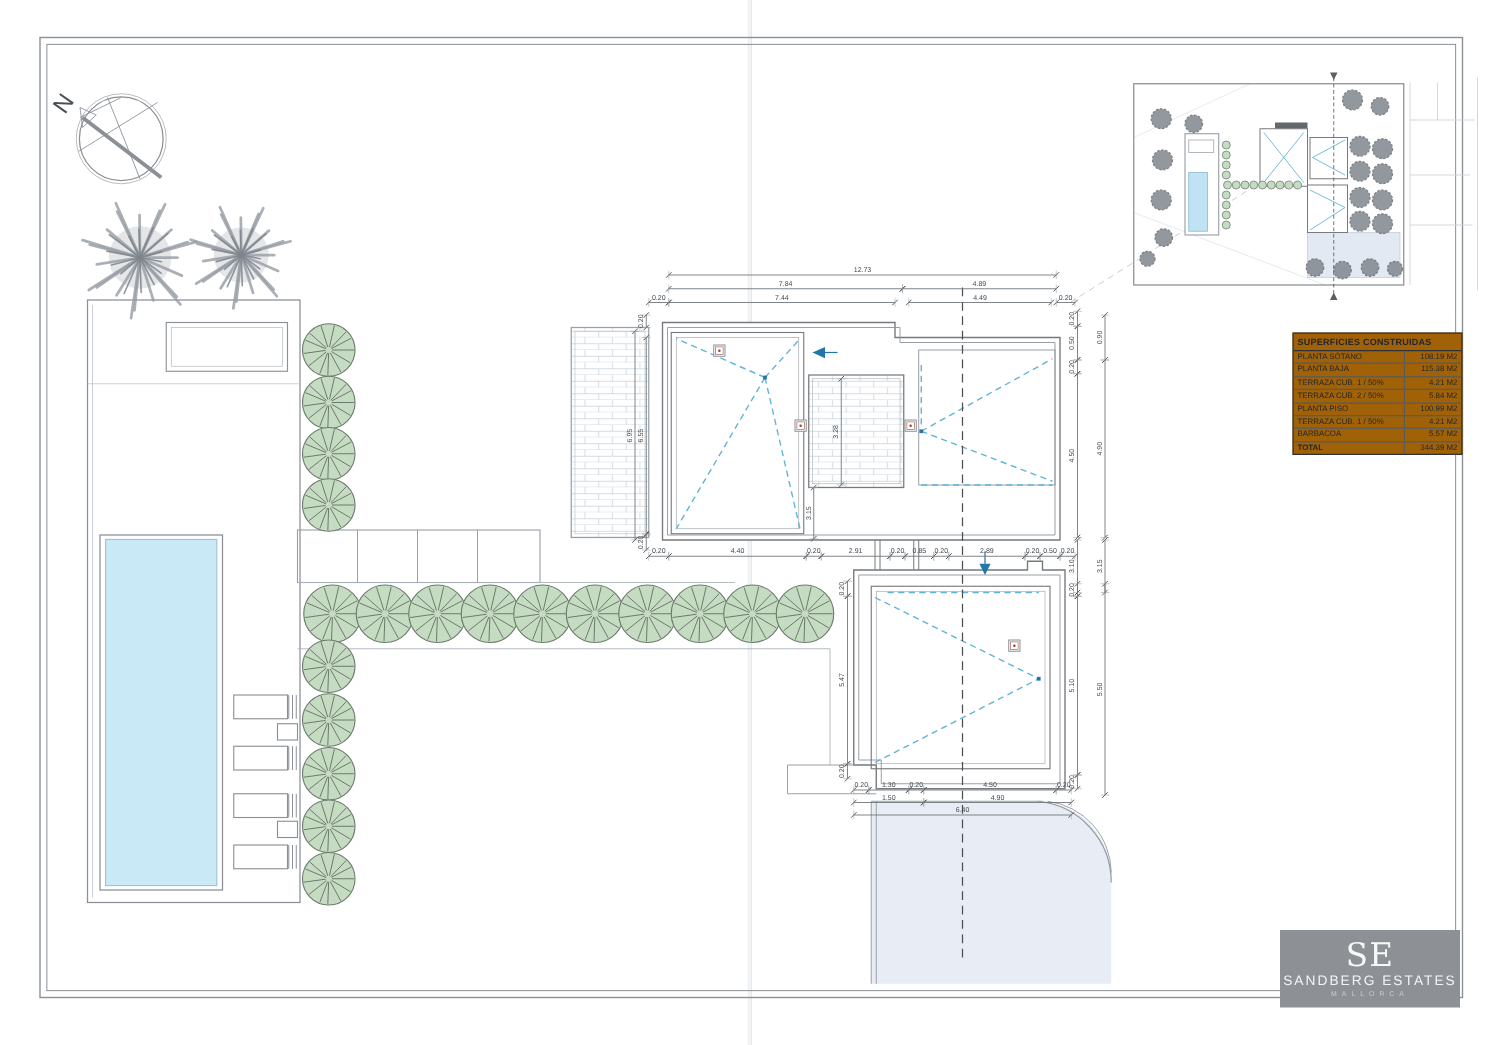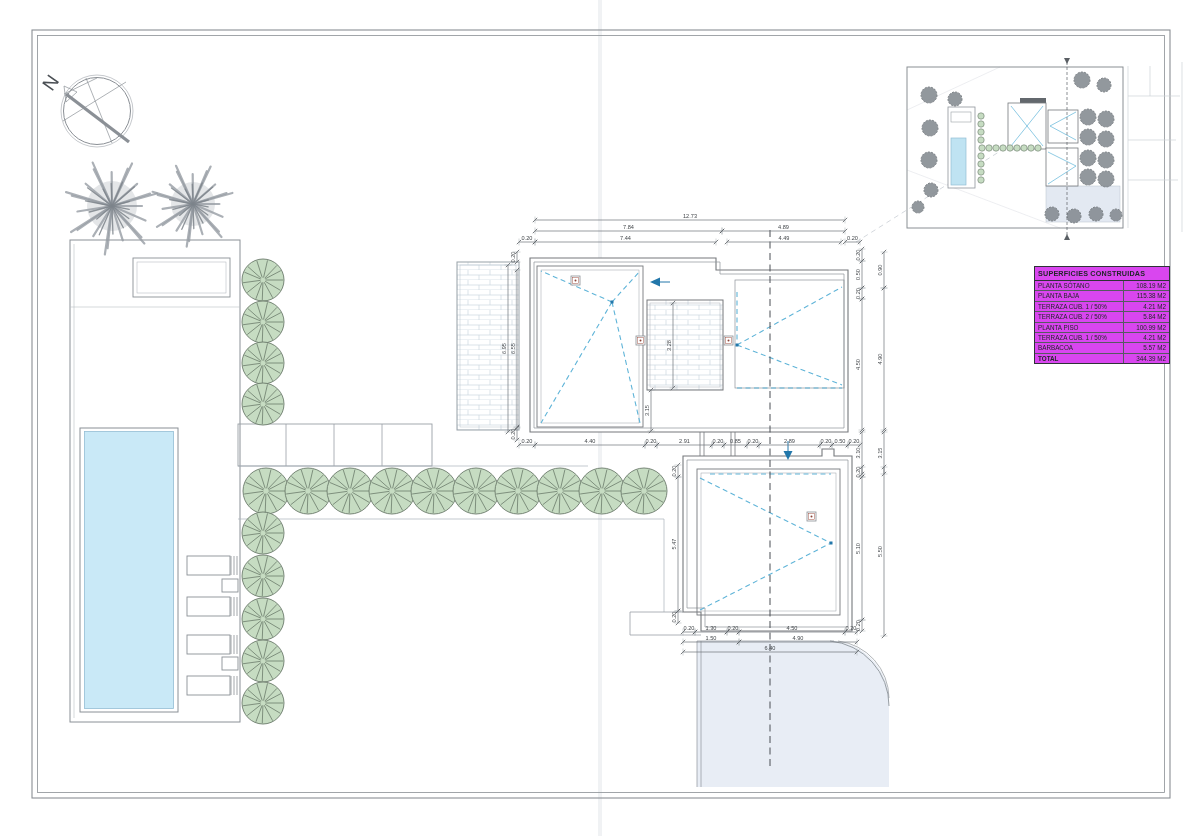--- a/index.html
+++ b/index.html
@@ -3,21 +3,21 @@
 <meta charset="utf-8">
 <style>
   html,body{margin:0;padding:0;background:#ffffff;}
   .sheet{position:relative;width:1200px;height:836px;background:#ffffff;overflow:hidden;
          font-family:"Liberation Sans",sans-serif;}
   svg{position:absolute;left:0;top:0;}
   .blob{fill:#878d93;stroke:#6d7378;stroke-width:1;stroke-dasharray:2 1.3;opacity:.9;}
   .mini-tree{fill:#c6dcc2;stroke:#6b7b6b;stroke-width:.6;}
 
   
-  .areas-table{position:absolute;left:1034px;top:266px;width:134px;background:#d946ef;
+  .areas-table{position:absolute;left:1034px;top:266px;width:134px;background:#a16207;
                border:1.6px solid #2f3338;color:#23262a;}
   .areas-table .title{font-size:7.2px;font-weight:bold;letter-spacing:.2px;padding:2px 3px;
                       border-bottom:1.4px solid #2f3338;}
   .areas-table .row{display:flex;justify-content:space-between;align-items:stretch;
                     border-bottom:.8px solid #565b60;font-size:6.3px;line-height:9.4px;}
   .areas-table .row:last-child{border-bottom:none;}
   .areas-table .row .lbl{padding:0 0 0 3px;white-space:nowrap;}
   .areas-table .row .val{width:42px;text-align:right;padding-right:3px;border-left:.8px solid #565b60;}
   .areas-table .row.total .lbl{font-weight:bold;}
 
@@ -1040,13 +1040,18 @@
   <div class="row">
     <span class="lbl">BARBACOA</span>
     <span class="val">5.57 M2</span>
   </div>
   <div class="row total">
     <span class="lbl">TOTAL</span>
     <span class="val">344.39 M2</span>
   </div>
 </div>
 
+<div class="logo">
+  <div class="mono">SE</div>
+  <div class="name">SANDBERG ESTATES</div>
+  <div class="region">MALLORCA</div>
 </div>
+</div>
 
 </body></html>

